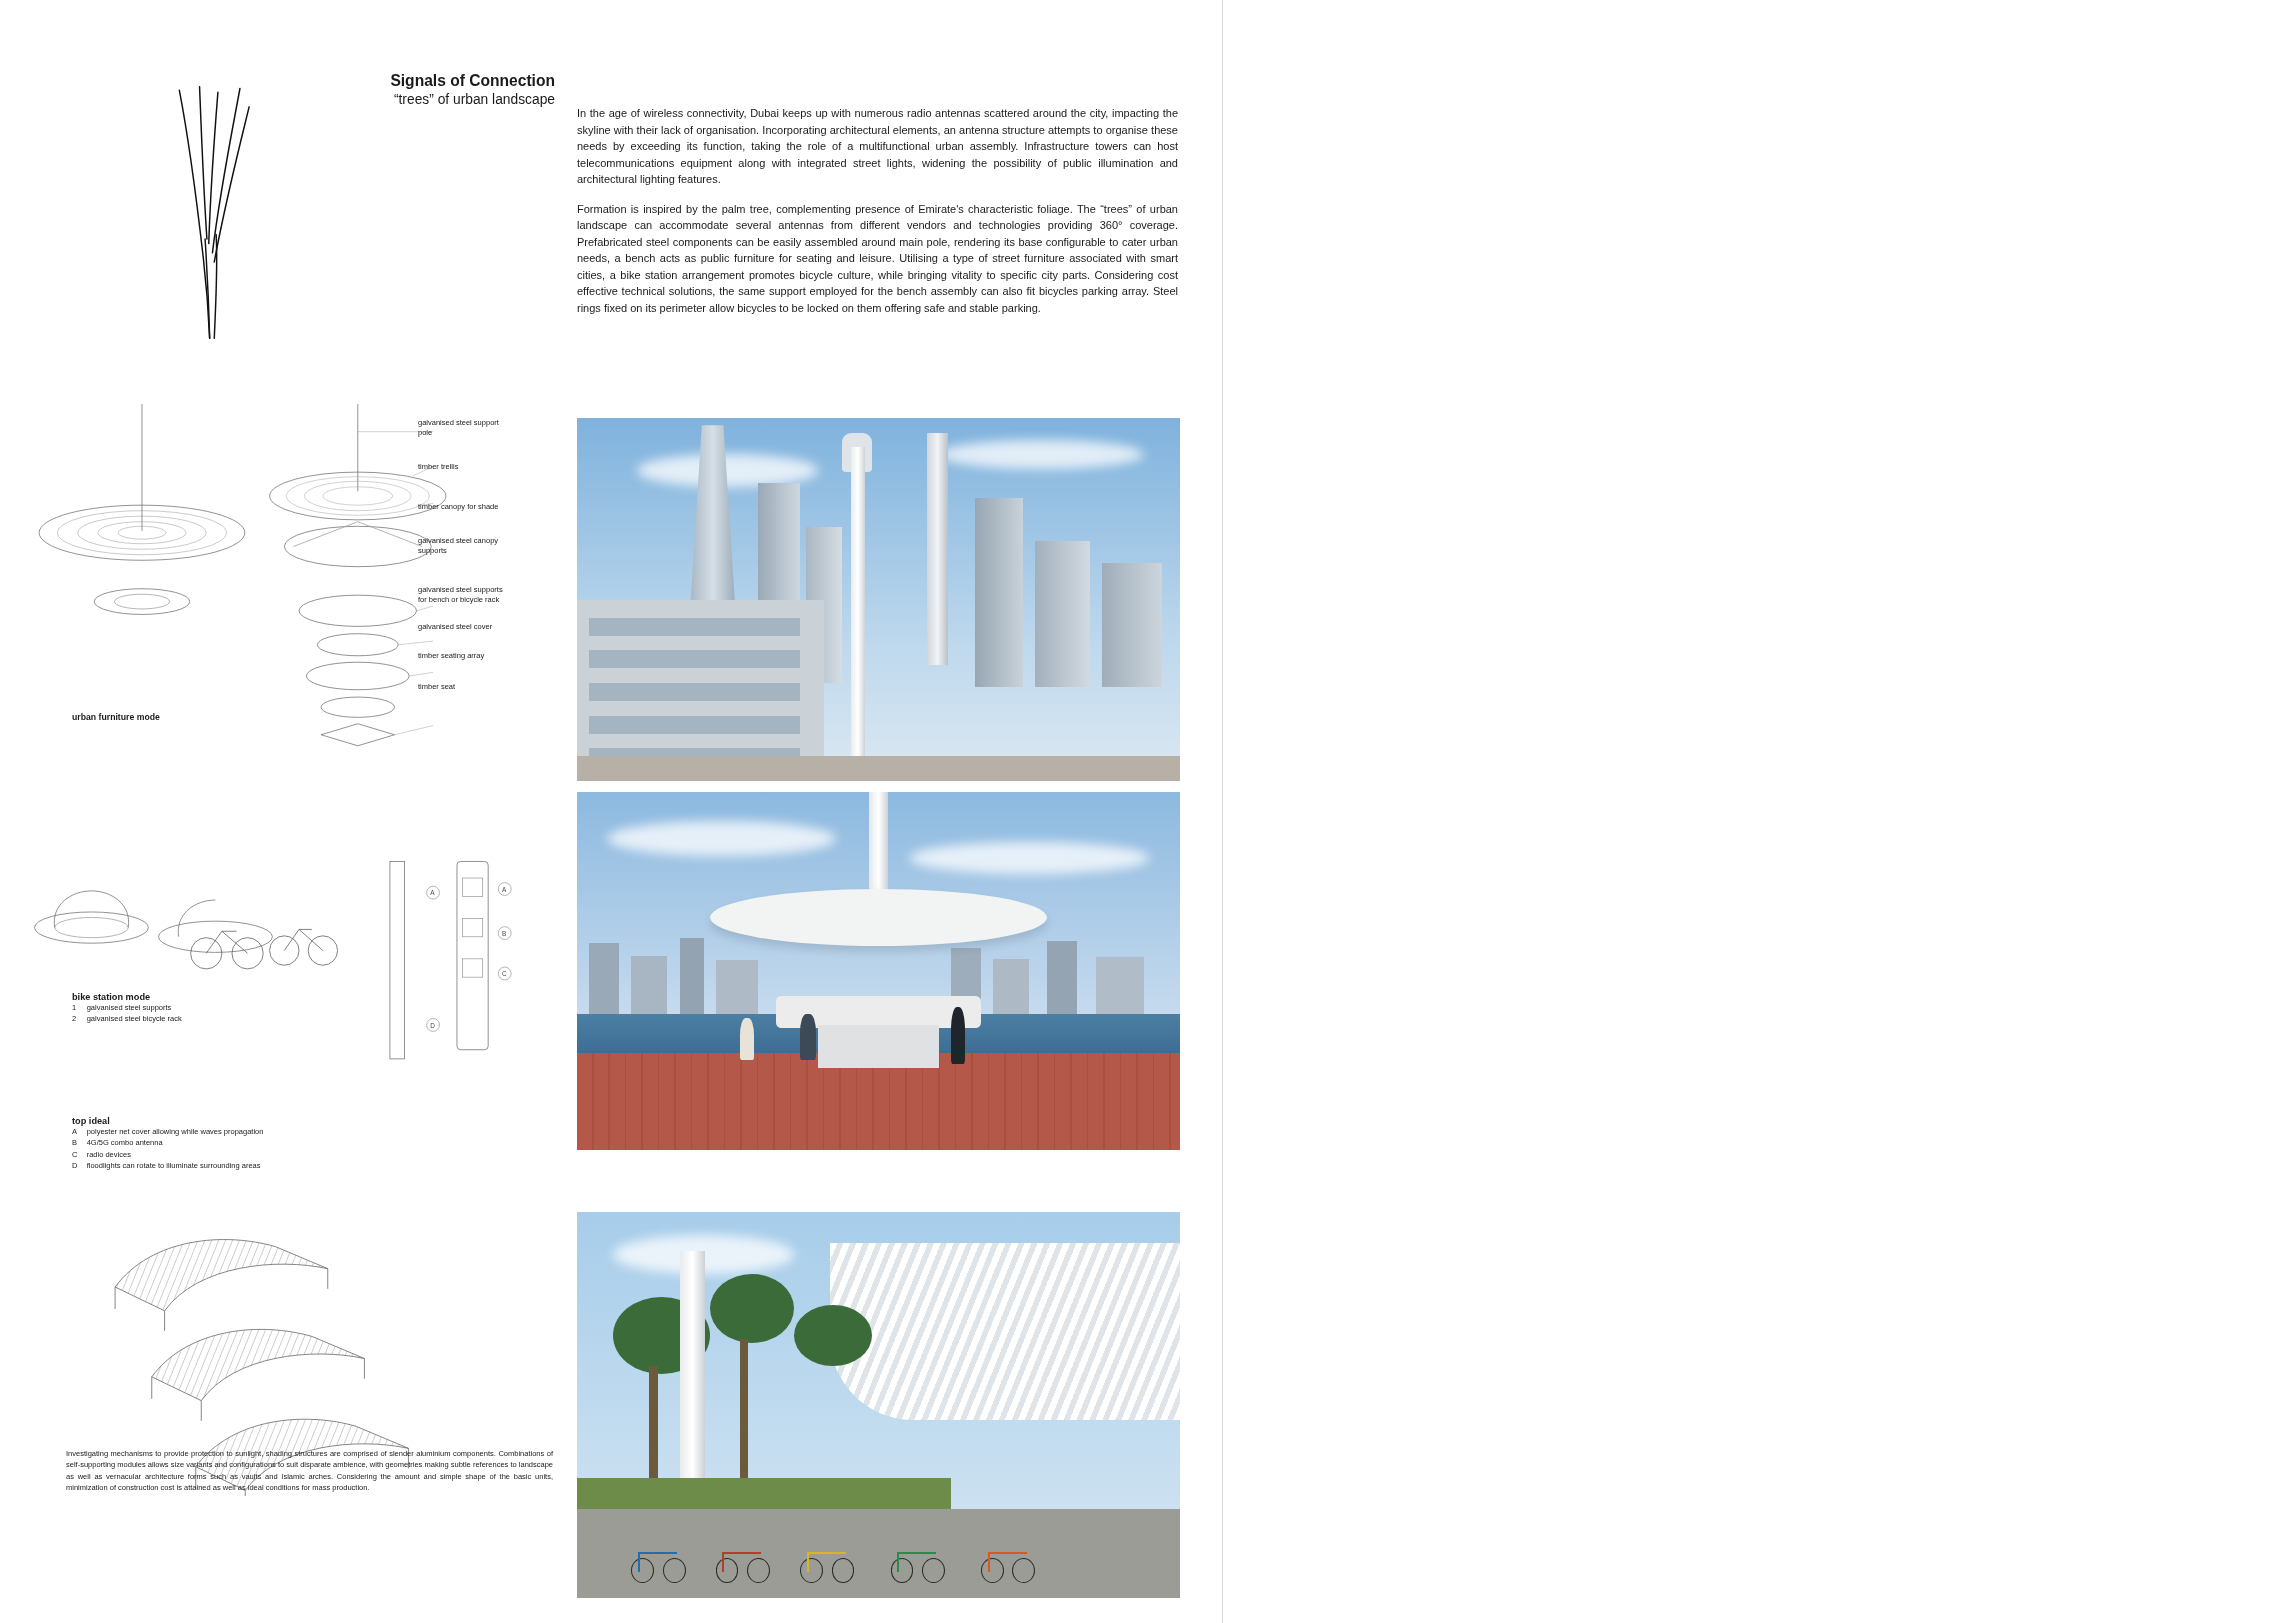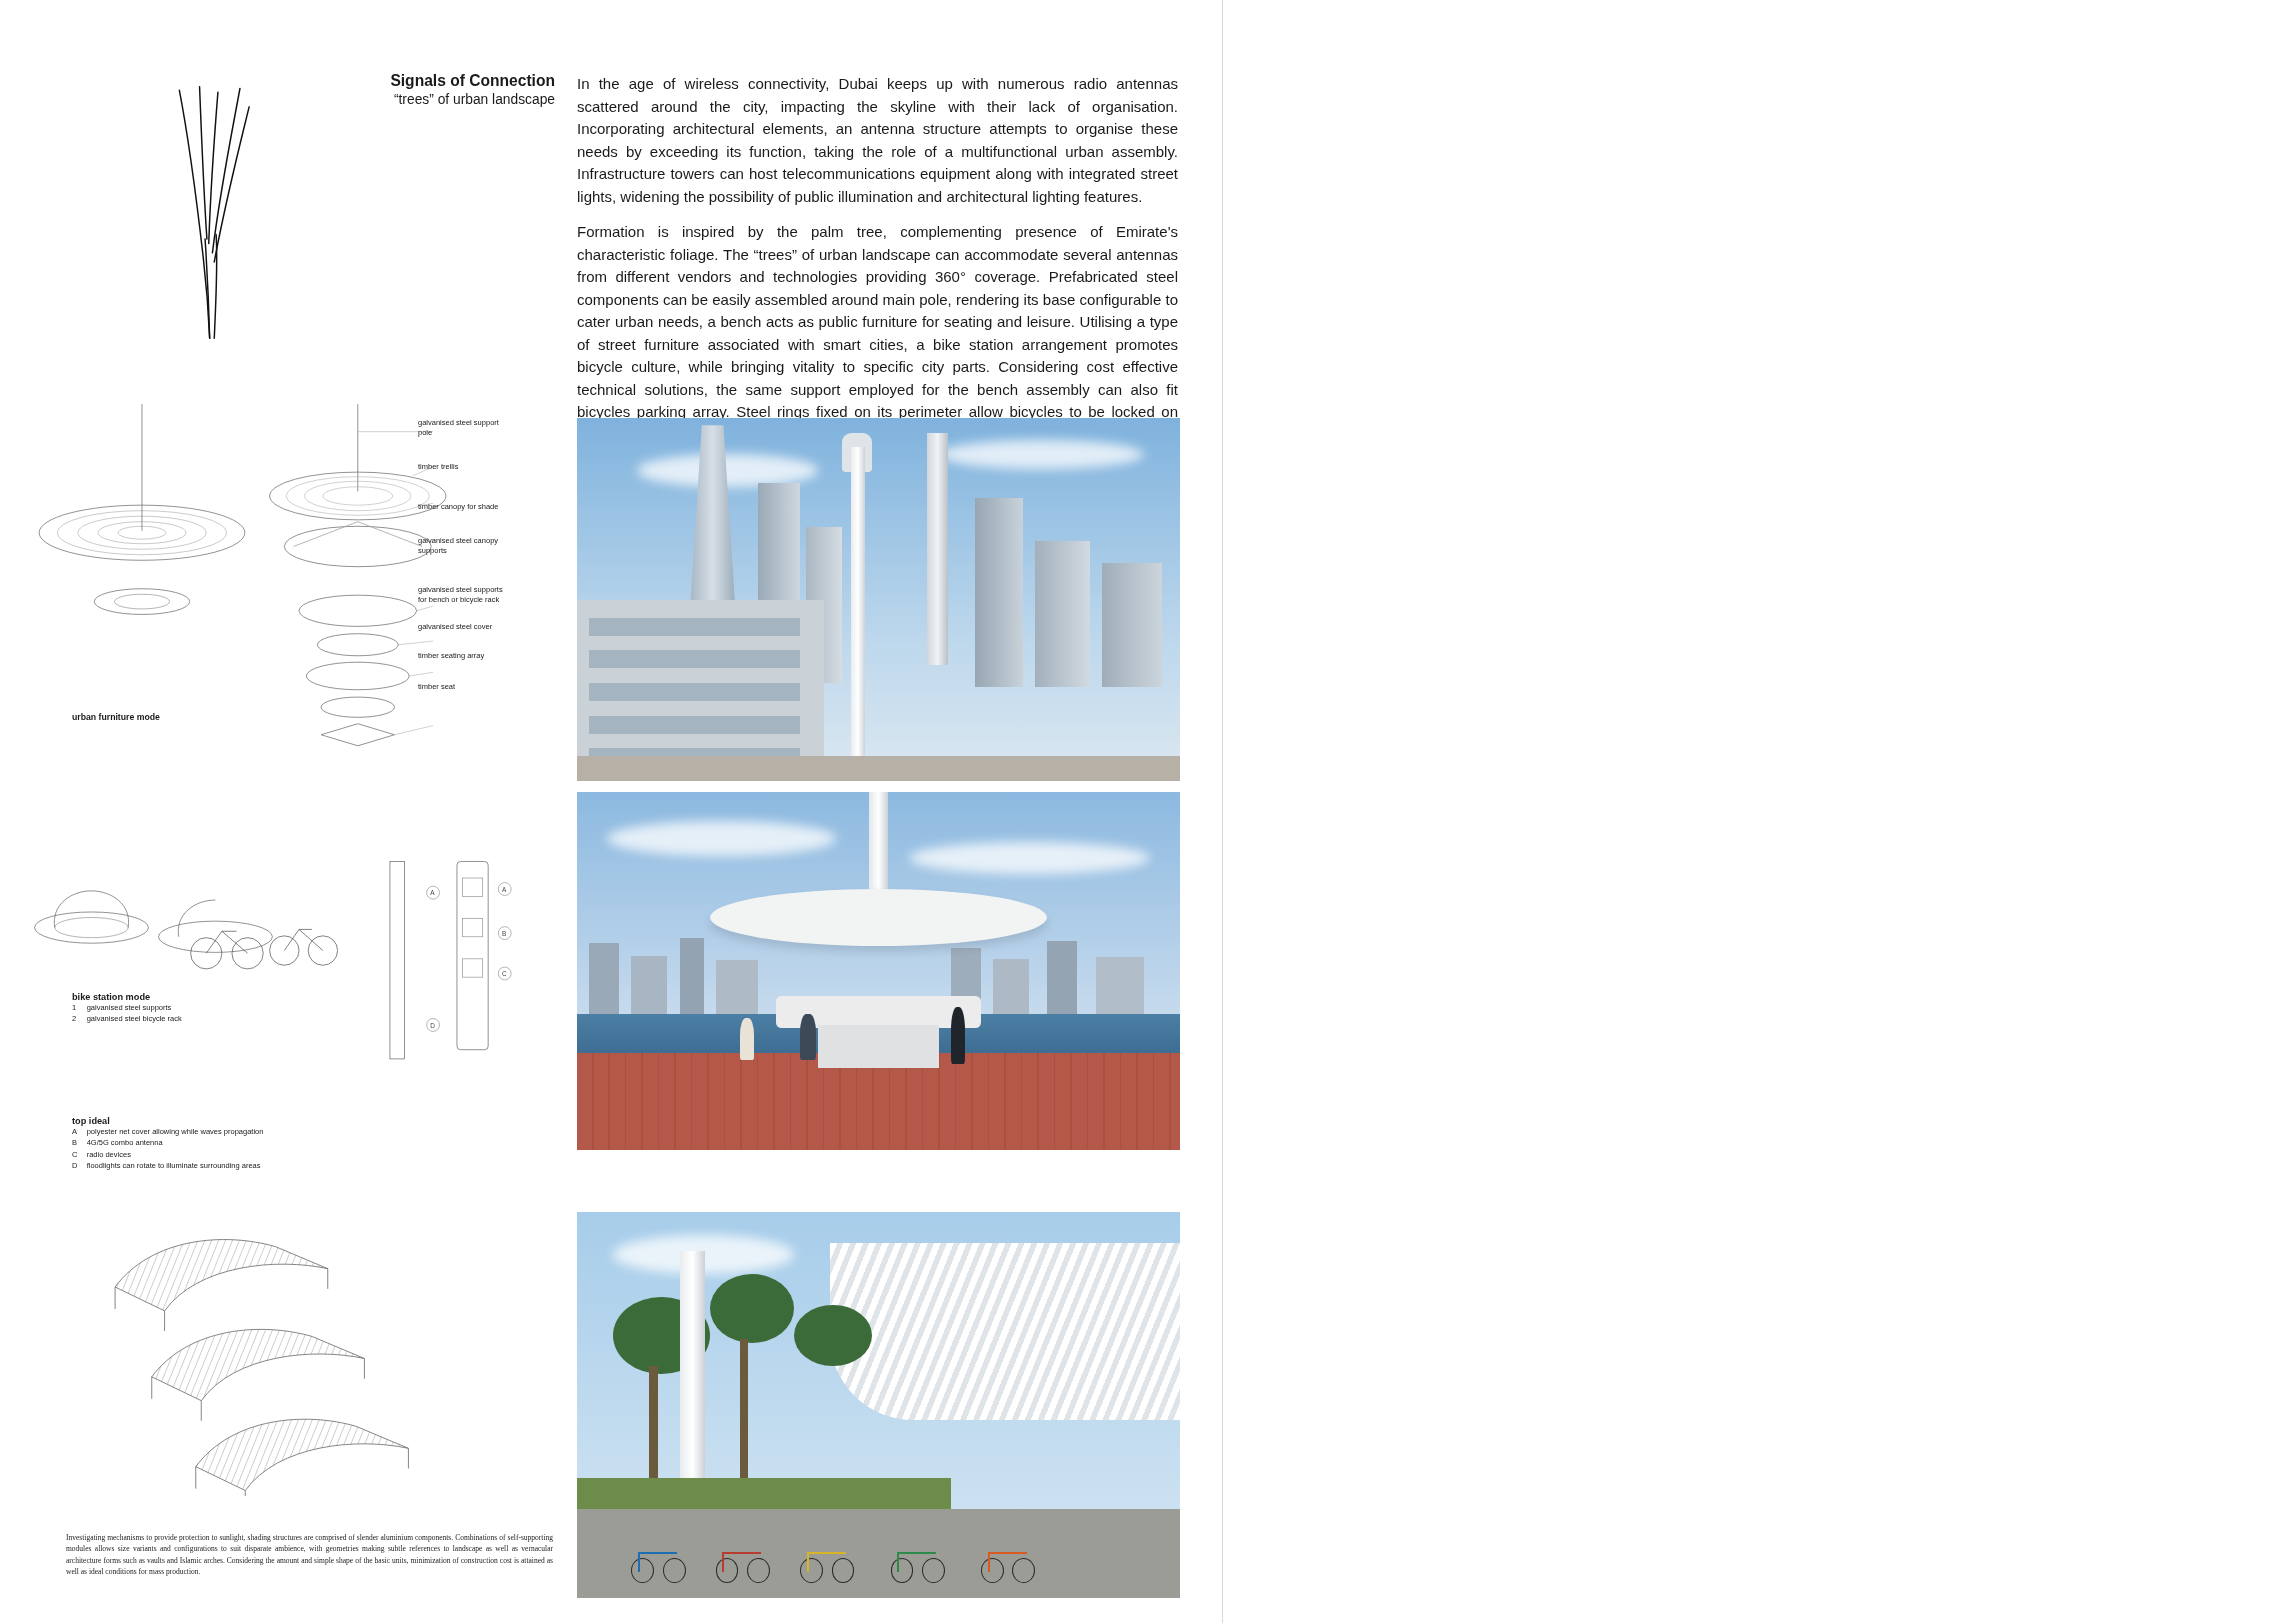--- a/index.html
+++ b/index.html
@@ -12,42 +12,42 @@
     overflow:hidden;
   }
   .page { position:absolute; inset:0; display:flex; }
   .col-left { width:1221px; position:relative; padding:55px 0 0 0; }
   .divider { position:absolute; left:1222px; top:0; width:0.9px; height:1624px; background:#d8d8d8; }
   .col-right { flex:1; position:relative; padding:55px 0 0 0; }
 
   
   .hdr { text-align:right; font-size:15.6px; font-weight:bold; line-height:1.35; }
   .hdr .sub { font-weight:normal; font-size:13.8px; }
-  .body-text { font-size:15px; line-height:1.5; text-align:justify; }
+  .body-text { font-size:11px; line-height:1.5; text-align:justify;margin-top:32px; }
   .body-text p { margin:0 0 13px 0; }
   .tiny { font-size:7.5px; line-height:1.5; }
   .label-bold { font-weight:bold; font-size:9.2px; }
 
   
   .l-head { position:absolute; left:275px; top:70px; width:280px; }
   .l-intro { position:absolute; left:577px; top:73px; width:601px; }
 
   .l-sketch { position:absolute; left:161px; top:83px; width:101px; height:257px; }
 
   .l-explode { position:absolute; left:18.4px; top:404px; width:551px; height:386px; }
   .l-explode-labels { position:absolute; left:418px; top:418px; width:165px; }
   .l-explode-labels div { font-size:7.5px; line-height:1.35; margin-bottom:0px; position:absolute; }
   .mode-label { position:absolute; font-weight:bold; font-size:8.7px; }
 
   .l-bike { position:absolute; left:18.4px; top:854px; width:551px; height:239px; }
   .l-bike-cap { position:absolute; left:72px; top:972px; width:239px;margin-top:20px; }
   .l-top-detail { position:absolute; left:72px; top:1116px; width:349px; }
 
   .l-bench { position:absolute; left:87px; top:1221px; width:432px; height:275px; }
-  .l-bench-cap { position:absolute; left:66px; top:1532px; width:487px;font-family:Liberation Serif, serif; }
+  .l-bench-cap { position:absolute; left:66px; top:1448px; width:487px; }
 
   .photo { position:absolute; overflow:hidden; background:#c9d6e3; }
   .p1 { left:577px; top:418px; width:603px; height:363px; }
   .p2 { left:577px; top:792px; width:603px; height:358px; }
   .p3 { left:577px; top:1212px; width:603px; height:386px; }
   .r-module-labels { position:absolute; left:1694px; top:1396px; width:165px; }
 
   
   .sky { position:absolute; inset:0; background:linear-gradient(#9fc6e8, #cfe2f2 55%, #e6eef5); }
   .cloud { position:absolute; background:rgba(255,255,255,.75); border-radius:50%; filter:blur(5.5px); }

